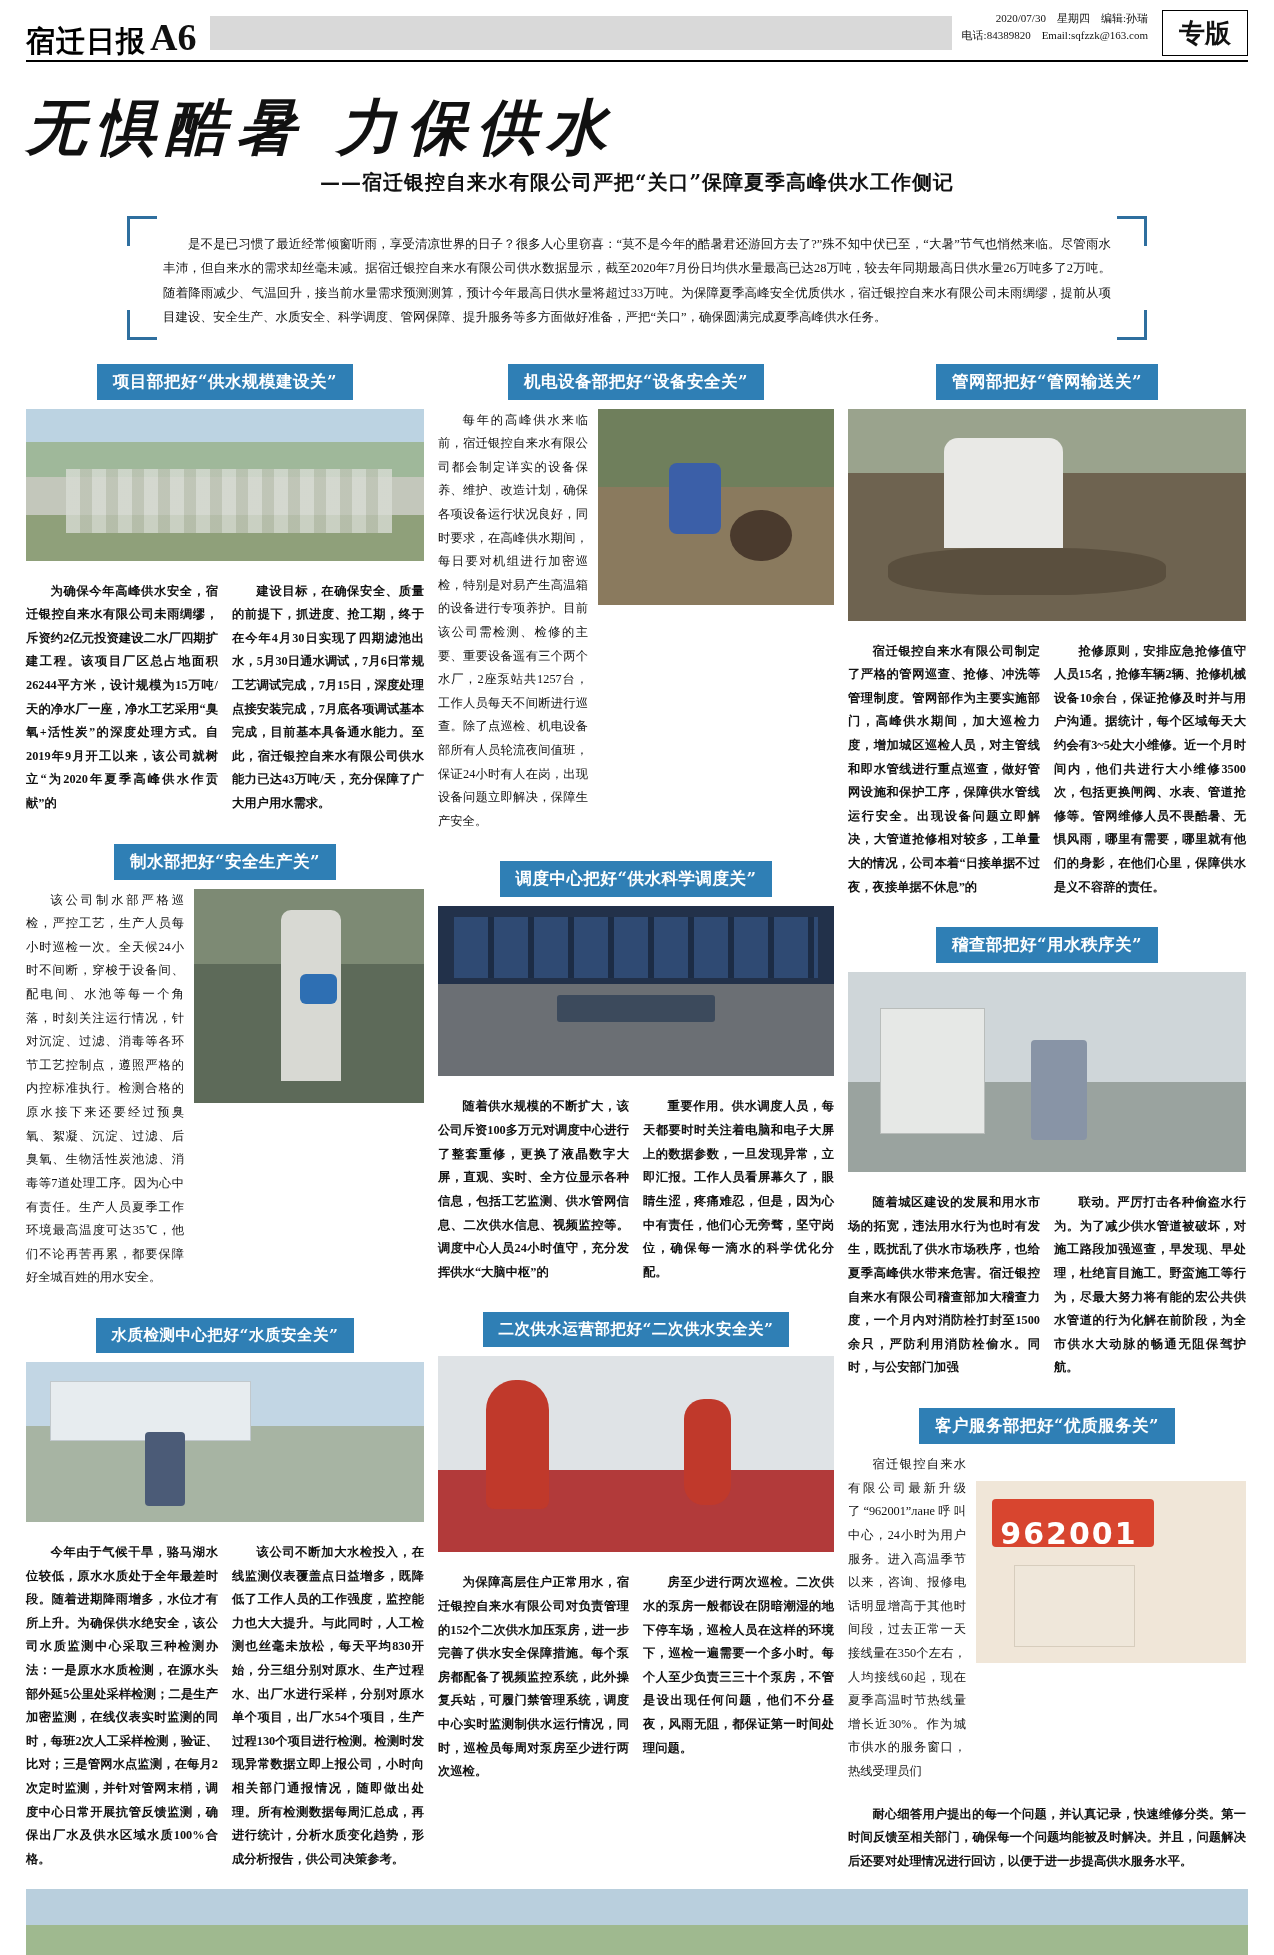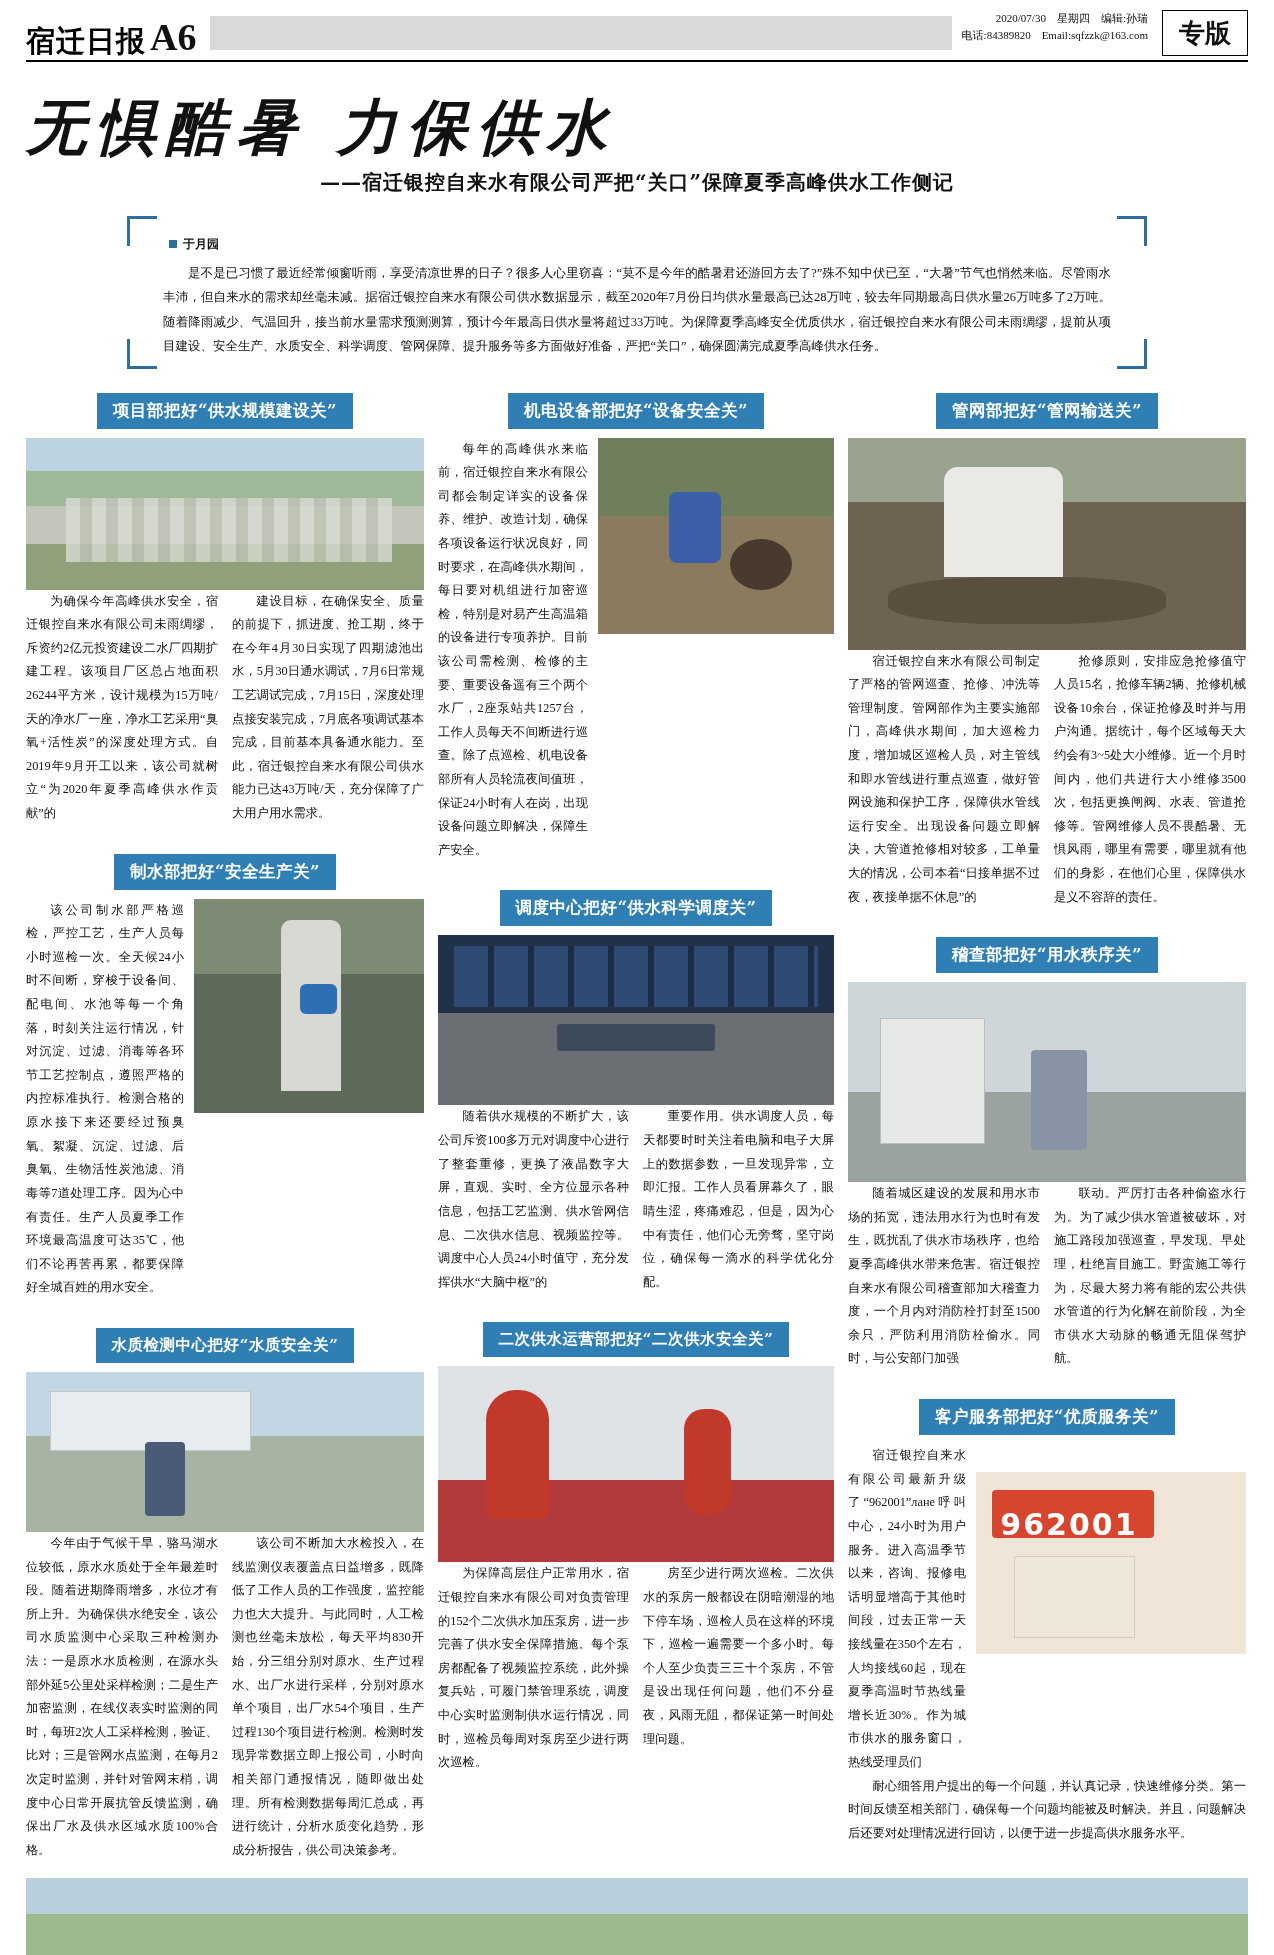--- a/index.html
+++ b/index.html
@@ -68,21 +68,21 @@
     letter-spacing:.5px;
   }
   .sec-title.small { font-size:15.5px; }
   .sec-title-wrap { display:flex; justify-content:center; }
   .sec-title-wrap .sec-title { display:inline-block; }
   .ph { position:relative; overflow:hidden; }
 
   .body-text { font-size:12.3px; line-height:1.92; text-align:justify; }
   .body-text p { margin:0; text-indent:2em; }
   .two { column-count:2; column-gap:14px; }
-  .mt8 { margin-top:0; }
+  .mt8 { margin-top:19px;font-weight:bold; }
   .mt10 { margin-top:28px; }
 
   
   .pano { margin-top:16px; width:100%; height:300px; position:relative; overflow:hidden; }
 
   
   .p-aerial1 { height:152px; background:
       linear-gradient(#bcd3e2 0 22%, #9fb89a 22% 45%, #c3c7bb 45% 70%, #8fa07a 70% 100%); }
   .p-aerial1::after{ content:""; position:absolute; inset:40% 8% 18% 10%;
       background:repeating-linear-gradient(90deg,#d8dcd4 0 14px,#bfc5b6 14px 26px); opacity:.8; }
@@ -147,23 +147,20 @@
   <div class="mast-rule"></div>
 
   <div class="headline">无惧酷暑  力保供水</div>
   <div class="subhead">——宿迁银控自来水有限公司严把“关口”保障夏季高峰供水工作侧记</div>
 
   <div class="lead-wrap">
     <span class="corner c-tl"></span>
     <span class="corner c-tr"></span>
     <span class="corner c-bl"></span>
     <span class="corner c-br"></span>
-    <div class="byline">
-      <span class="sq"></span><span>于月园</span>
-    </div>
     <div class="lead-text">是不是已习惯了最近经常倾窗听雨，享受清凉世界的日子？很多人心里窃喜：“莫不是今年的酷暑君还游回方去了?”殊不知中伏已至，“大暑”节气也悄然来临。尽管雨水丰沛，但自来水的需求却丝毫未减。据宿迁银控自来水有限公司供水数据显示，截至2020年7月份日均供水量最高已达28万吨，较去年同期最高日供水量26万吨多了2万吨。随着降雨减少、气温回升，接当前水量需求预测测算，预计今年最高日供水量将超过33万吨。为保障夏季高峰安全优质供水，宿迁银控自来水有限公司未雨绸缪，提前从项目建设、安全生产、水质安全、科学调度、管网保障、提升服务等多方面做好准备，严把“关口”，确保圆满完成夏季高峰供水任务。</div>
   </div>
 
   <div class="cols">
 
     <div class="col">
 
       <div class="sec-title-wrap">
         <div class="sec-title">项目部把好“供水规模建设关”</div>
       </div>

